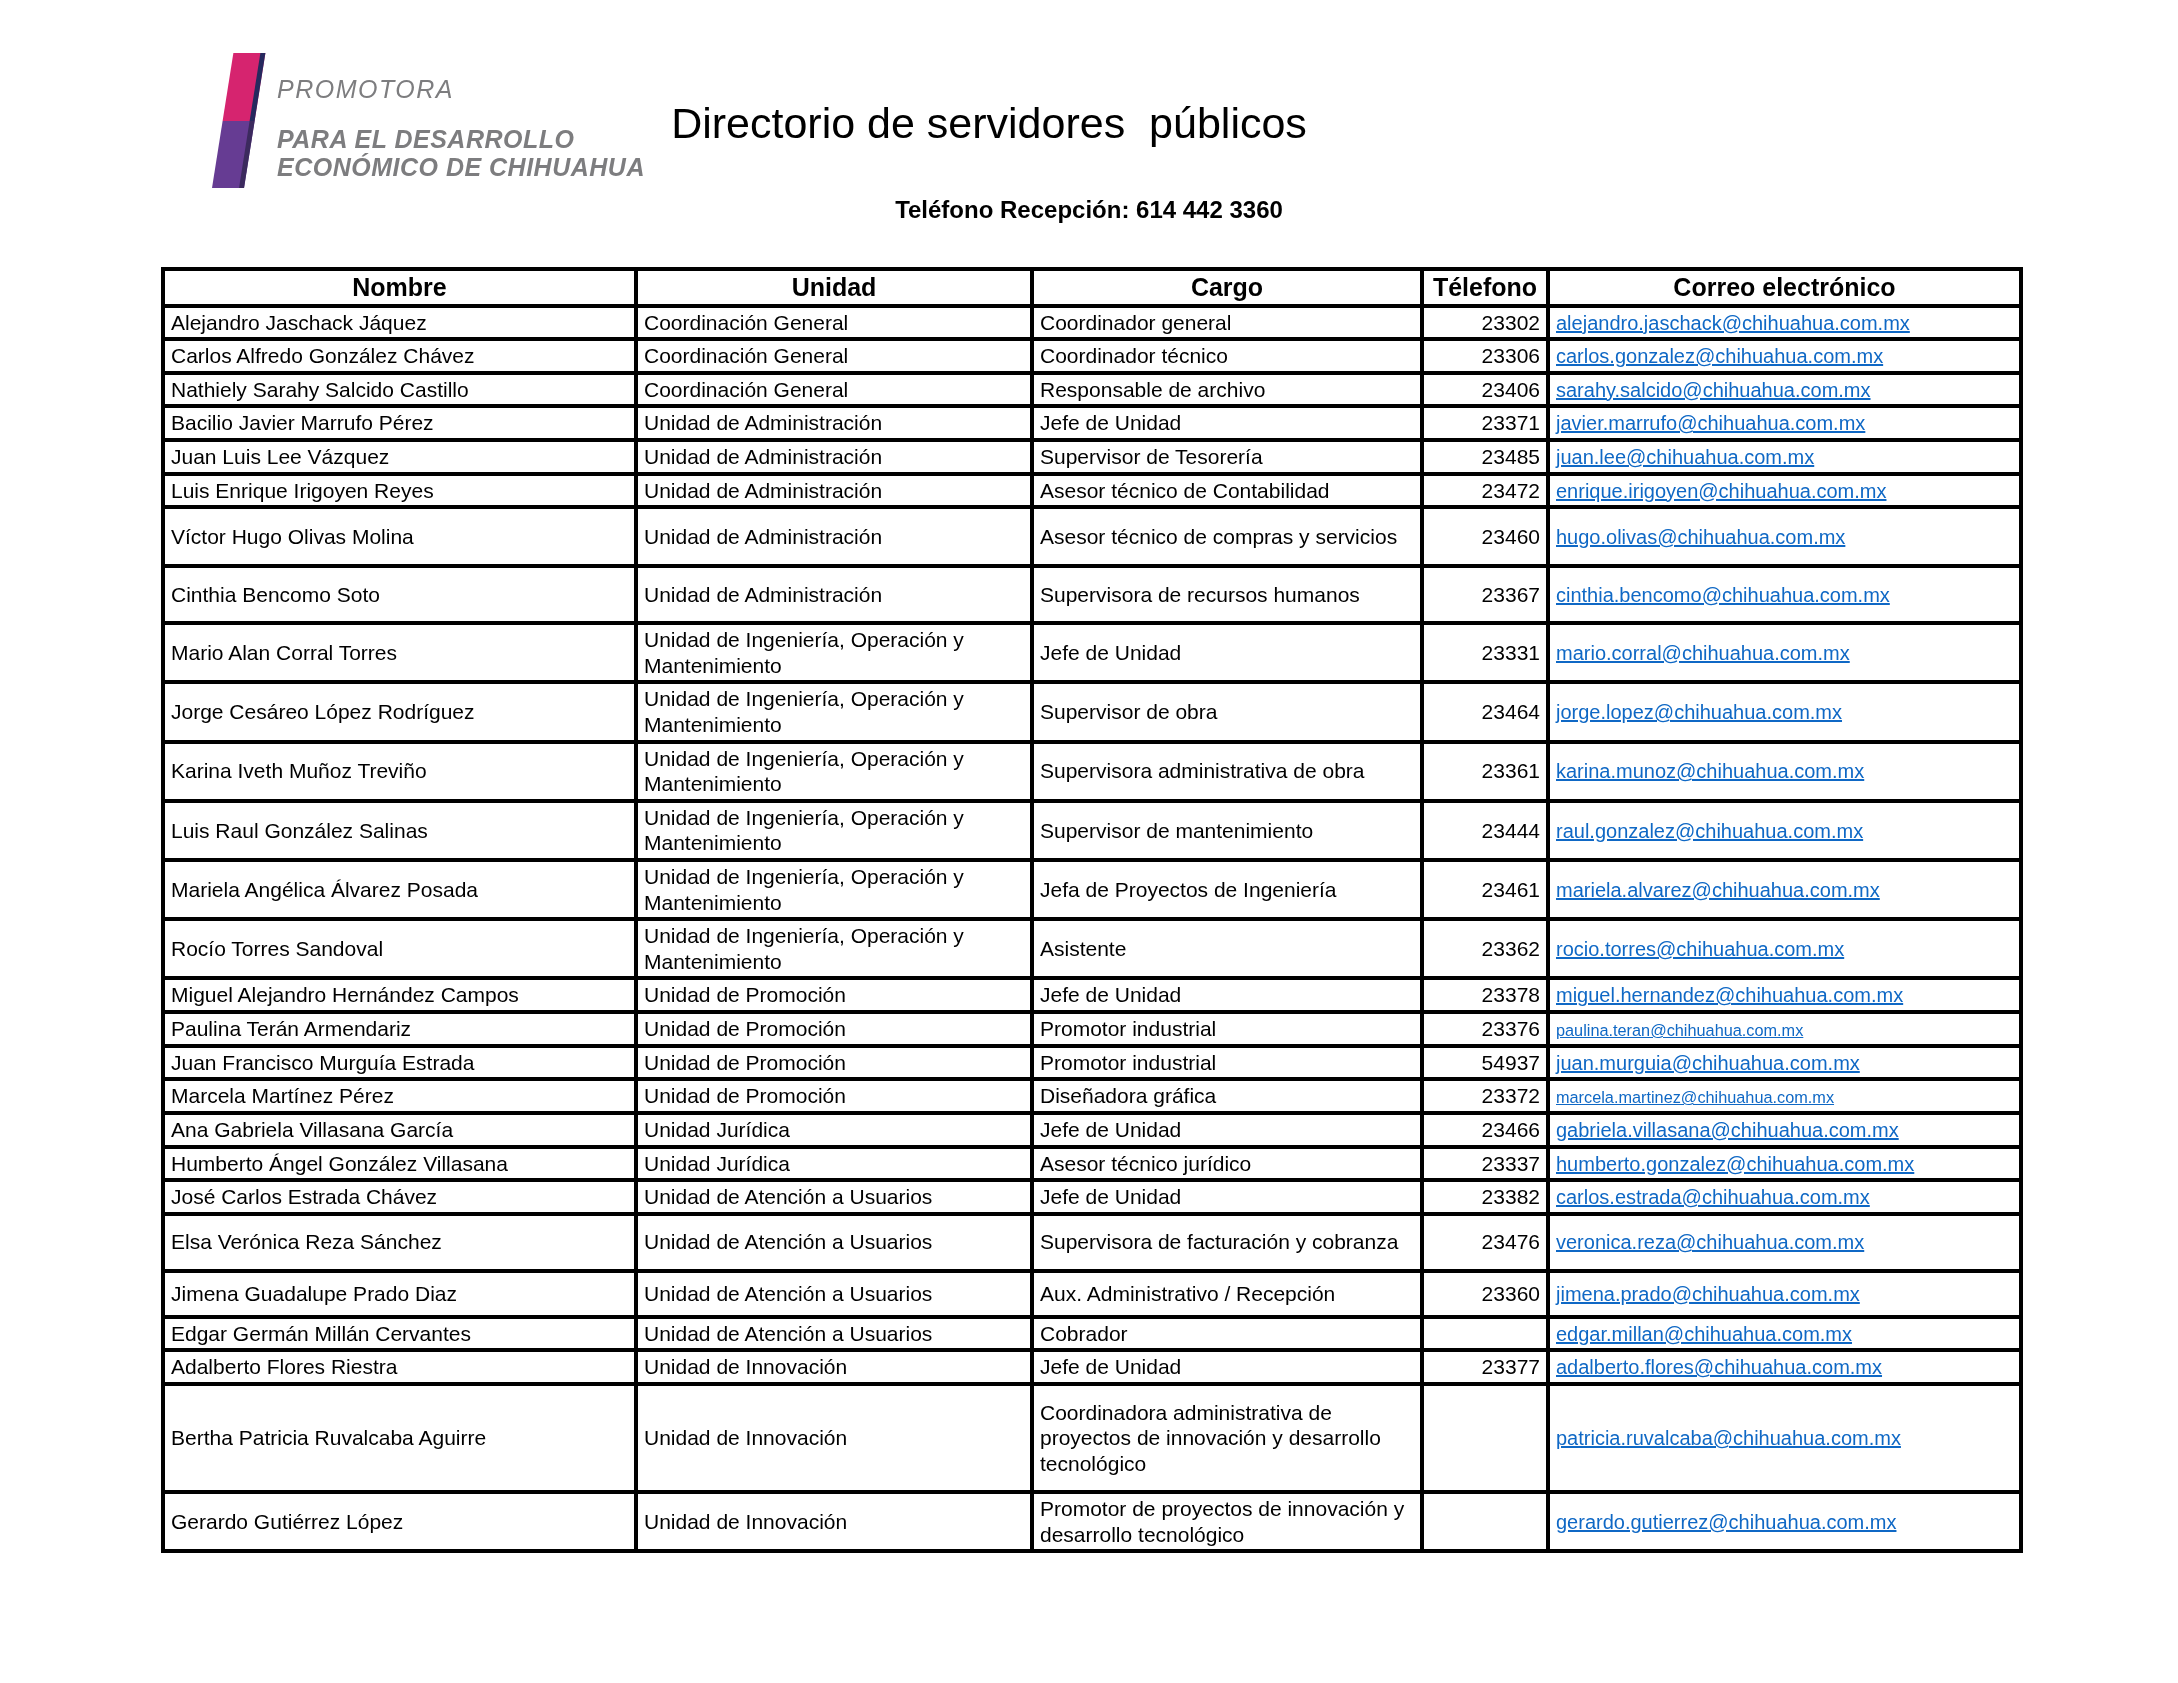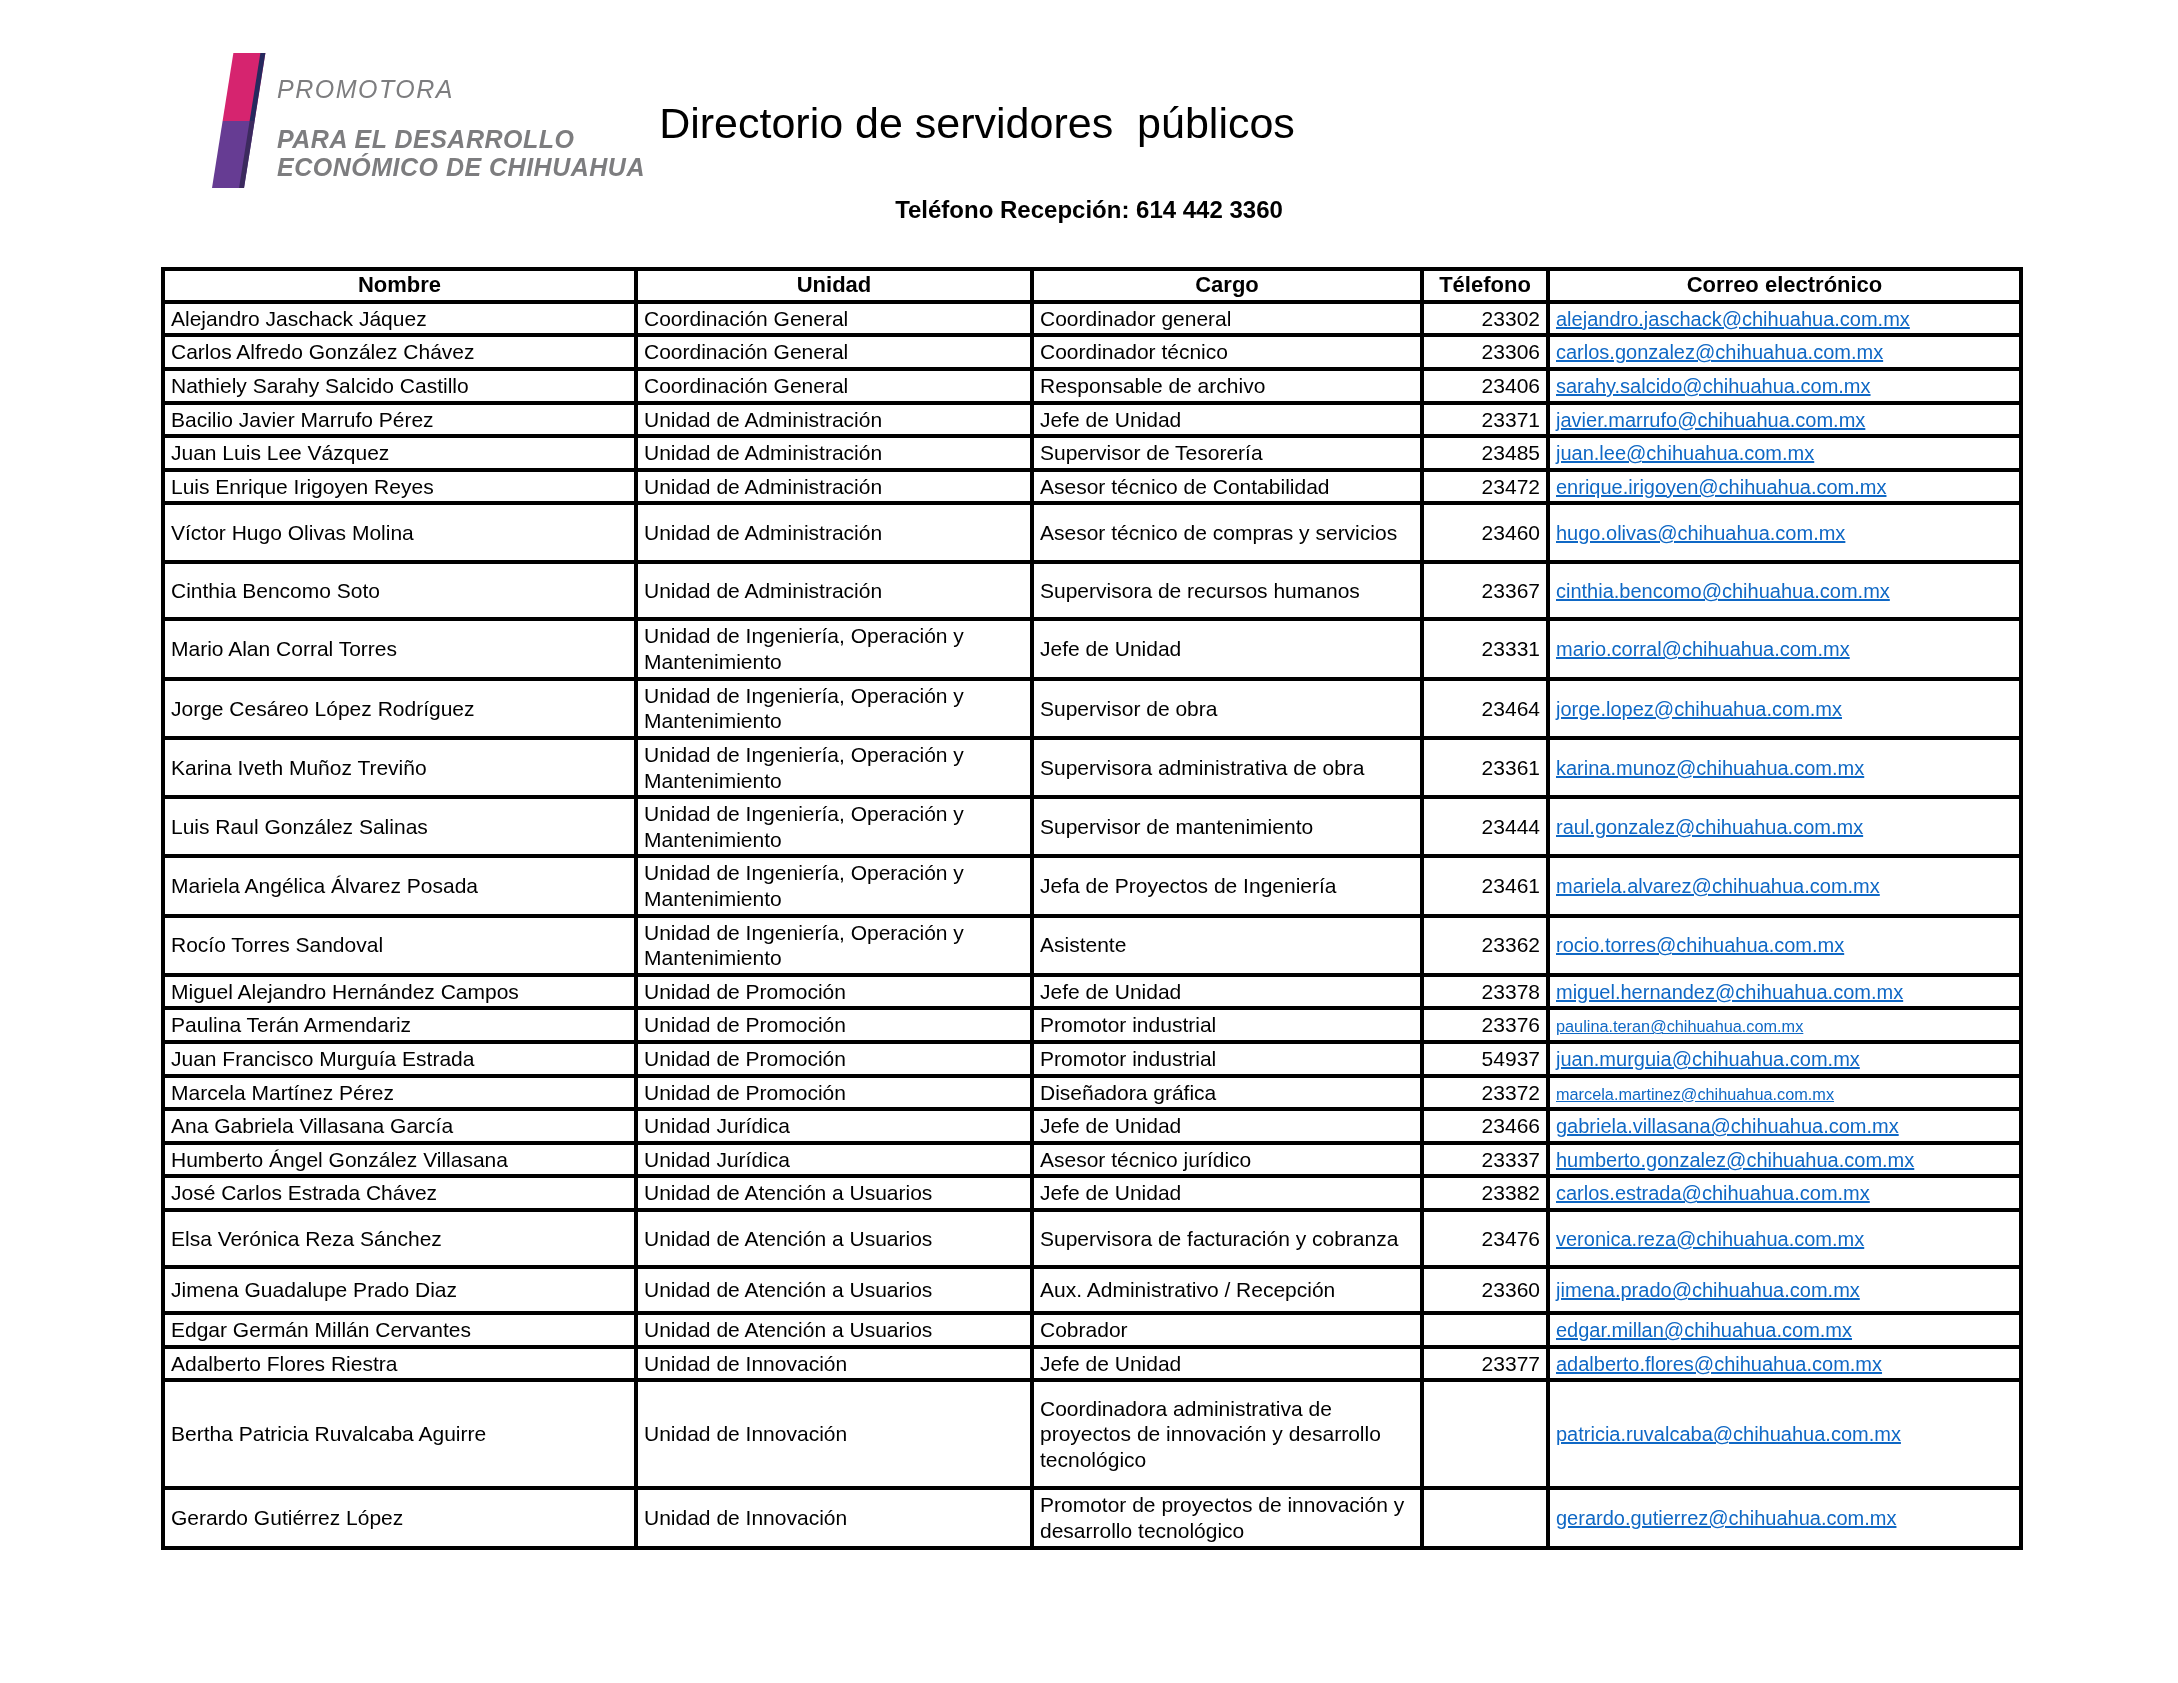--- a/index.html
+++ b/index.html
@@ -24,21 +24,21 @@
     position:absolute; left:277px; top:75px;
     font-style:italic; line-height:28px;
     white-space:nowrap;
   }
   .logo-text .l1 { font-size:25px; font-weight:400; letter-spacing:1.5px; }
   .logo-text .l2 { font-size:25px; font-weight:700; letter-spacing:0.5px;margin-top:22px; }
   .logo-text .l3 { font-size:25px; font-weight:700; letter-spacing:0.5px; }
 
   
   .page-title {
-    position:absolute; top:99px; left:4px; width:1946px;
+    position:absolute; top:99px; left:16px; width:1946px;
     text-align:center;
     font-size:43px; font-weight:400;
     white-space:pre;
   }
   .reception-phone {
     position:absolute; top:196px; left:0; width:2178px;
     text-align:center;
     font-size:24px; font-weight:700;
   }
 
@@ -58,21 +58,21 @@
   table.directory th, table.directory td {
     border:4px solid #000;
     padding:2px 6px;
     font-size:21px;
     line-height:1.22;
     vertical-align:middle;
     overflow:hidden;
     background:#fff;
   }
   table.directory th {
-    font-size:22px; font-weight:700;
+    font-size:25px; font-weight:700;
     text-align:center;
     height:26px;
     padding:1px 4px;
   }
   td.cell-phone {
     text-align:right;
     vertical-align:bottom;
     padding-right:9px; padding-bottom:3px;
   }
   td.cell-mail a {

